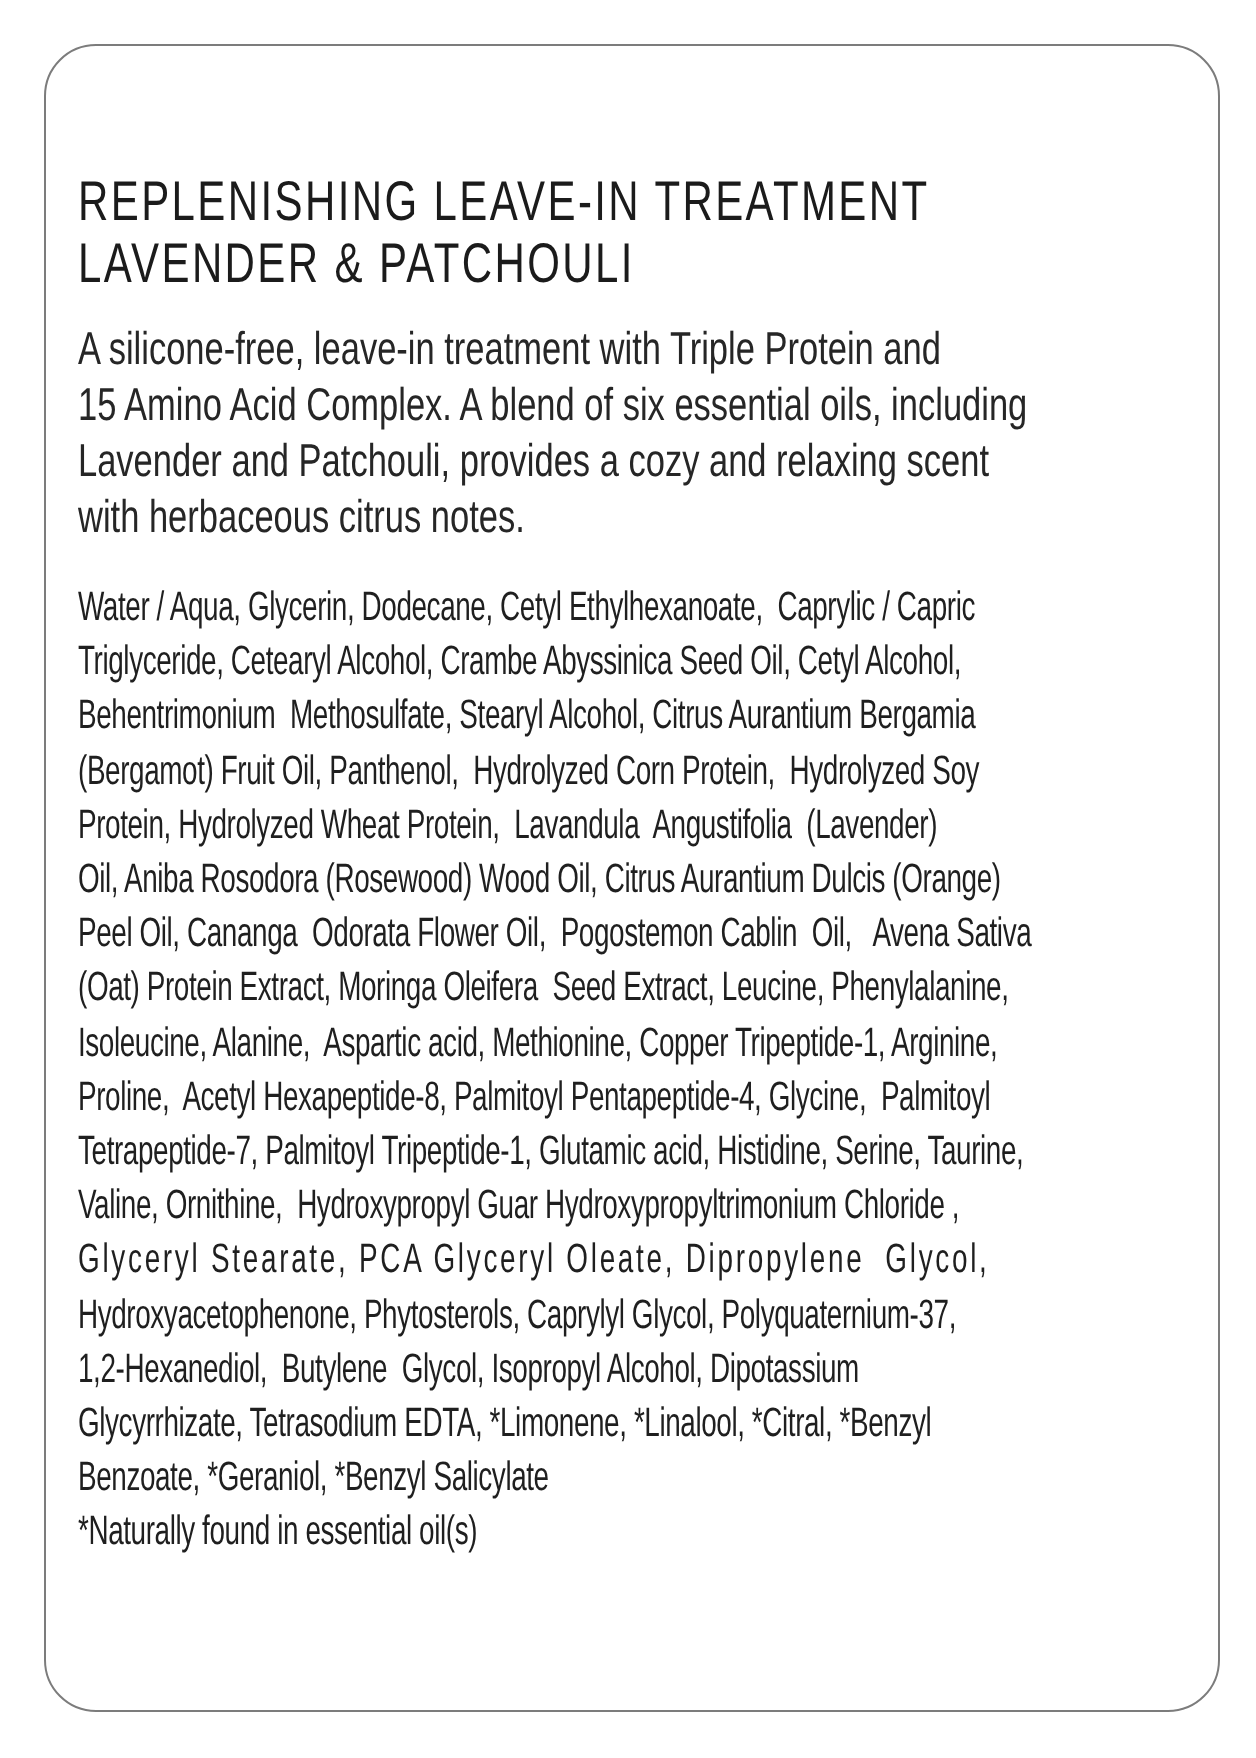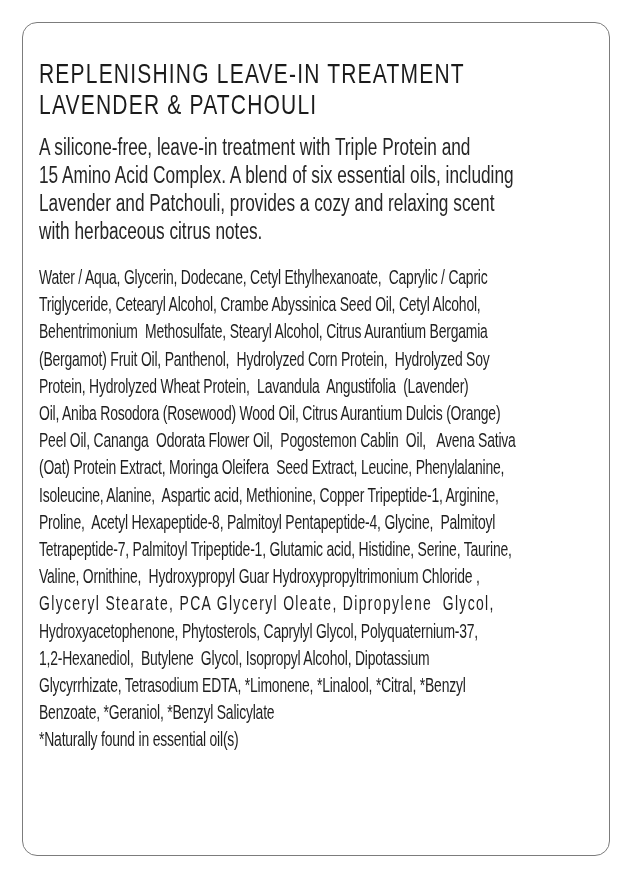--- a/index.html
+++ b/index.html
@@ -19,22 +19,22 @@
   }
   .label-card {
     position: absolute;
     left: 22px;
     top: 22px;
     width: 588px;
     height: 834px;
     box-sizing: border-box;
     background: #ffffff;
     border: 1.5px solid #7c7c7c;
-    border-radius: 15px;
-    padding: 36px 12px 0 16px;
+    border-radius: 26px;
+    padding: 63px 12px 0 16px;
     overflow: hidden;
   }
   .condense {
     transform-origin: 0 0;
   }
   .title-wrap {
     transform: scaleX(0.75);
     width: 133.4%;
   }
   .title-line {

